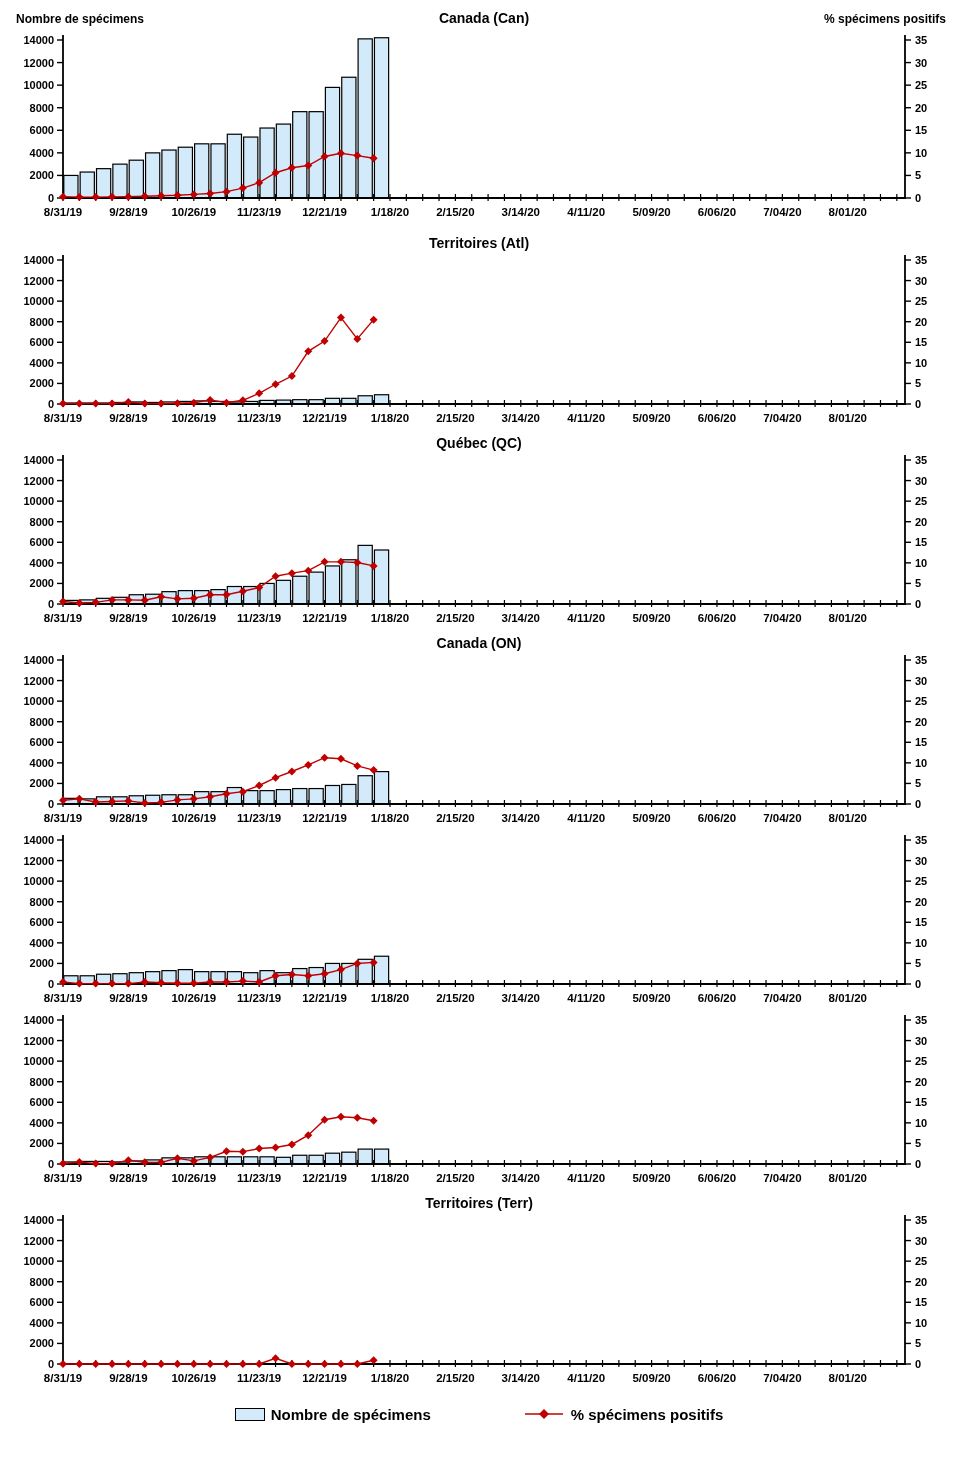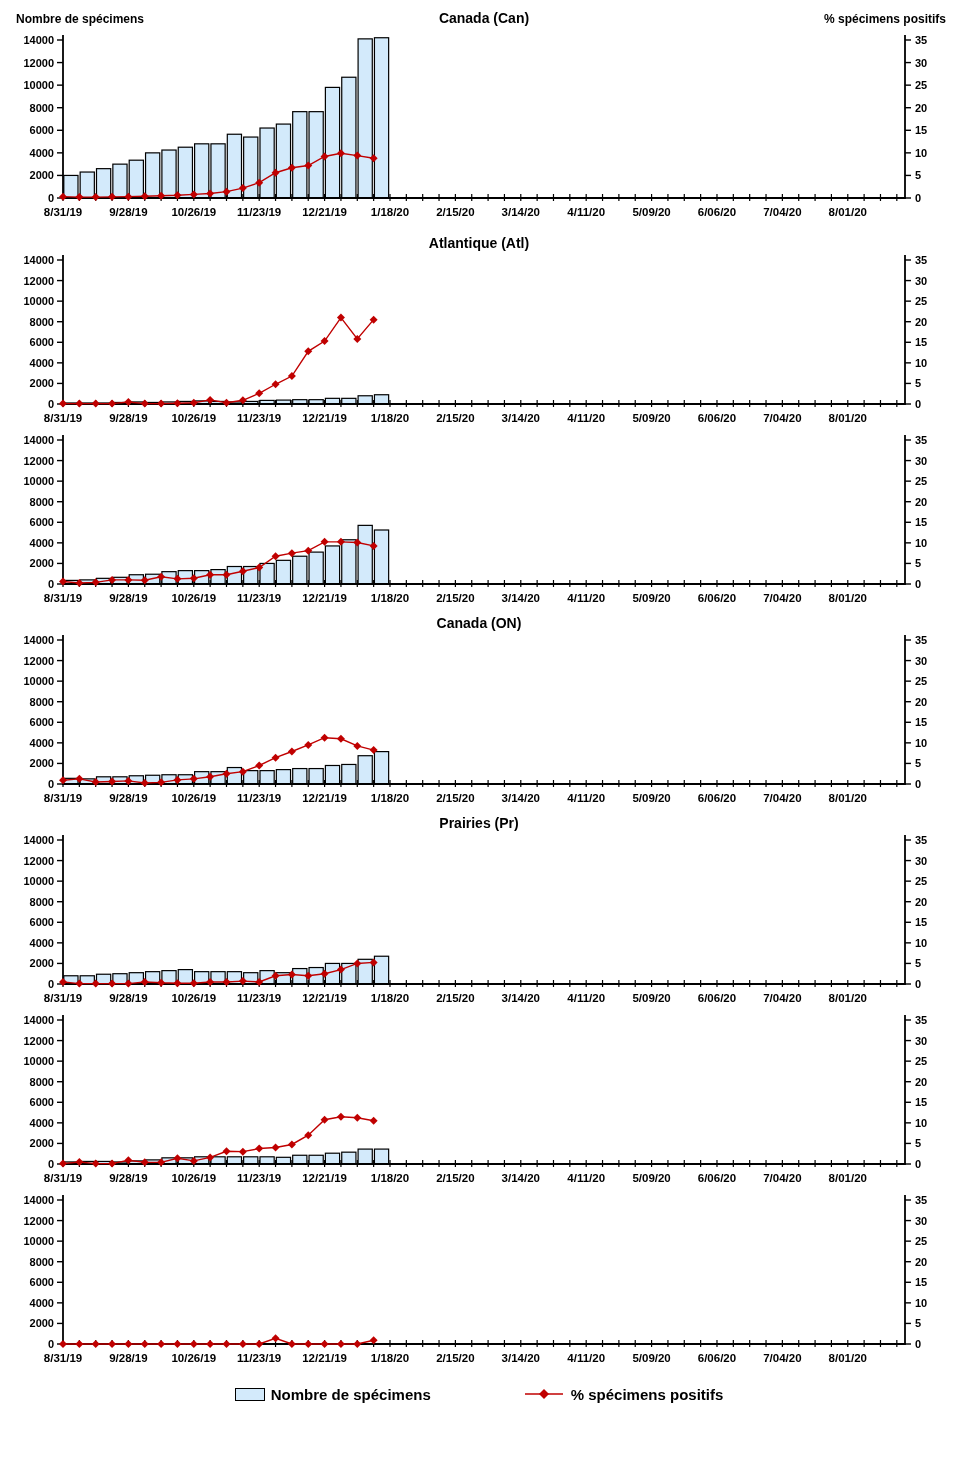--- a/index.html
+++ b/index.html
@@ -182,21 +182,21 @@
         <path d="M291.8932038834952 137.75428571428571 L295.8932038834952 141.75428571428571 L291.8932038834952 145.75428571428571 L287.8932038834952 141.75428571428571 Z" fill="#C00000"></path>
         <path d="M308.242718446602 135.49714285714285 L312.242718446602 139.49714285714285 L308.242718446602 143.49714285714285 L304.242718446602 139.49714285714285 Z" fill="#C00000"></path>
         <path d="M324.59223300970876 126.46857142857144 L328.59223300970876 130.46857142857144 L324.59223300970876 134.46857142857144 L320.59223300970876 130.46857142857144 Z" fill="#C00000"></path>
         <path d="M340.9417475728156 123.30857142857143 L344.9417475728156 127.30857142857143 L340.9417475728156 131.30857142857144 L336.9417475728156 127.30857142857143 Z" fill="#C00000"></path>
         <path d="M357.29126213592235 125.56571428571428 L361.29126213592235 129.56571428571428 L357.29126213592235 133.56571428571428 L353.29126213592235 129.56571428571428 Z" fill="#C00000"></path>
         <path d="M373.6407766990292 128.27428571428572 L377.6407766990292 132.27428571428572 L373.6407766990292 136.27428571428572 L369.6407766990292 132.27428571428572 Z" fill="#C00000"></path>
       </svg>
   </div>
 
   <div class="panel">
-    <div class="panel-title">Atlantique (Atl)</div>
+    <div class="panel-title">Territoires (Atl)</div>
     <svg width="958" height="180">
         <rect x="63.80" y="150.97" width="14.2" height="1.03" fill="#D3EAFB" stroke="#000000" stroke-width="1.2"></rect>
         <rect x="80.15" y="150.97" width="14.2" height="1.03" fill="#D3EAFB" stroke="#000000" stroke-width="1.2"></rect>
         <rect x="96.50" y="150.97" width="14.2" height="1.03" fill="#D3EAFB" stroke="#000000" stroke-width="1.2"></rect>
         <rect x="112.85" y="150.46" width="14.2" height="1.54" fill="#D3EAFB" stroke="#000000" stroke-width="1.2"></rect>
         <rect x="129.20" y="149.94" width="14.2" height="2.06" fill="#D3EAFB" stroke="#000000" stroke-width="1.2"></rect>
         <rect x="145.55" y="150.46" width="14.2" height="1.54" fill="#D3EAFB" stroke="#000000" stroke-width="1.2"></rect>
         <rect x="161.90" y="149.94" width="14.2" height="2.06" fill="#D3EAFB" stroke="#000000" stroke-width="1.2"></rect>
         <rect x="178.25" y="149.43" width="14.2" height="2.57" fill="#D3EAFB" stroke="#000000" stroke-width="1.2"></rect>
         <rect x="194.60" y="148.91" width="14.2" height="3.09" fill="#D3EAFB" stroke="#000000" stroke-width="1.2"></rect>
@@ -329,20 +329,21 @@
         <path d="M291.8932038834952 120.02285714285713 L295.8932038834952 124.02285714285713 L291.8932038834952 128.02285714285713 L287.8932038834952 124.02285714285713 Z" fill="#C00000"></path>
         <path d="M308.242718446602 95.33714285714285 L312.242718446602 99.33714285714285 L308.242718446602 103.33714285714285 L304.242718446602 99.33714285714285 Z" fill="#C00000"></path>
         <path d="M324.59223300970876 85.05142857142857 L328.59223300970876 89.05142857142857 L324.59223300970876 93.05142857142857 L320.59223300970876 89.05142857142857 Z" fill="#C00000"></path>
         <path d="M340.9417475728156 61.60000000000001 L344.9417475728156 65.60000000000001 L340.9417475728156 69.60000000000001 L336.9417475728156 65.60000000000001 Z" fill="#C00000"></path>
         <path d="M357.29126213592235 82.99428571428571 L361.29126213592235 86.99428571428571 L357.29126213592235 90.99428571428571 L353.29126213592235 86.99428571428571 Z" fill="#C00000"></path>
         <path d="M373.6407766990292 63.65714285714286 L377.6407766990292 67.65714285714286 L373.6407766990292 71.65714285714286 L369.6407766990292 67.65714285714286 Z" fill="#C00000"></path>
       </svg>
   </div>
 
   <div class="panel">
+    <div class="panel-title">Québec (QC)</div>
     <svg width="958" height="180">
         <rect x="63.80" y="148.40" width="14.2" height="3.60" fill="#D3EAFB" stroke="#000000" stroke-width="1.2"></rect>
         <rect x="80.15" y="147.89" width="14.2" height="4.11" fill="#D3EAFB" stroke="#000000" stroke-width="1.2"></rect>
         <rect x="96.50" y="146.34" width="14.2" height="5.66" fill="#D3EAFB" stroke="#000000" stroke-width="1.2"></rect>
         <rect x="112.85" y="145.31" width="14.2" height="6.69" fill="#D3EAFB" stroke="#000000" stroke-width="1.2"></rect>
         <rect x="129.20" y="142.74" width="14.2" height="9.26" fill="#D3EAFB" stroke="#000000" stroke-width="1.2"></rect>
         <rect x="145.55" y="142.23" width="14.2" height="9.77" fill="#D3EAFB" stroke="#000000" stroke-width="1.2"></rect>
         <rect x="161.90" y="139.66" width="14.2" height="12.34" fill="#D3EAFB" stroke="#000000" stroke-width="1.2"></rect>
         <rect x="178.25" y="138.63" width="14.2" height="13.37" fill="#D3EAFB" stroke="#000000" stroke-width="1.2"></rect>
         <rect x="194.60" y="138.63" width="14.2" height="13.37" fill="#D3EAFB" stroke="#000000" stroke-width="1.2"></rect>
@@ -622,21 +623,20 @@
         <path d="M291.8932038834952 115.49714285714285 L295.8932038834952 119.49714285714285 L291.8932038834952 123.49714285714285 L287.8932038834952 119.49714285714285 Z" fill="#C00000"></path>
         <path d="M308.242718446602 108.91428571428571 L312.242718446602 112.91428571428571 L308.242718446602 116.91428571428571 L304.242718446602 112.91428571428571 Z" fill="#C00000"></path>
         <path d="M324.59223300970876 101.71428571428571 L328.59223300970876 105.71428571428571 L324.59223300970876 109.71428571428571 L320.59223300970876 105.71428571428571 Z" fill="#C00000"></path>
         <path d="M340.9417475728156 102.74285714285715 L344.9417475728156 106.74285714285715 L340.9417475728156 110.74285714285715 L336.9417475728156 106.74285714285715 Z" fill="#C00000"></path>
         <path d="M357.29126213592235 109.94285714285715 L361.29126213592235 113.94285714285715 L357.29126213592235 117.94285714285715 L353.29126213592235 113.94285714285715 Z" fill="#C00000"></path>
         <path d="M373.6407766990292 114.05714285714285 L377.6407766990292 118.05714285714285 L373.6407766990292 122.05714285714285 L369.6407766990292 118.05714285714285 Z" fill="#C00000"></path>
       </svg>
   </div>
 
   <div class="panel">
-    <div class="panel-title">Prairies (Pr)</div>
     <svg width="958" height="180">
         <rect x="63.80" y="143.77" width="14.2" height="8.23" fill="#D3EAFB" stroke="#000000" stroke-width="1.2"></rect>
         <rect x="80.15" y="143.77" width="14.2" height="8.23" fill="#D3EAFB" stroke="#000000" stroke-width="1.2"></rect>
         <rect x="96.50" y="142.23" width="14.2" height="9.77" fill="#D3EAFB" stroke="#000000" stroke-width="1.2"></rect>
         <rect x="112.85" y="141.71" width="14.2" height="10.29" fill="#D3EAFB" stroke="#000000" stroke-width="1.2"></rect>
         <rect x="129.20" y="140.69" width="14.2" height="11.31" fill="#D3EAFB" stroke="#000000" stroke-width="1.2"></rect>
         <rect x="145.55" y="139.66" width="14.2" height="12.34" fill="#D3EAFB" stroke="#000000" stroke-width="1.2"></rect>
         <rect x="161.90" y="138.63" width="14.2" height="13.37" fill="#D3EAFB" stroke="#000000" stroke-width="1.2"></rect>
         <rect x="178.25" y="137.60" width="14.2" height="14.40" fill="#D3EAFB" stroke="#000000" stroke-width="1.2"></rect>
         <rect x="194.60" y="139.66" width="14.2" height="12.34" fill="#D3EAFB" stroke="#000000" stroke-width="1.2"></rect>
@@ -915,20 +915,21 @@
         <path d="M291.8932038834952 128.45714285714286 L295.8932038834952 132.45714285714286 L291.8932038834952 136.45714285714286 L287.8932038834952 132.45714285714286 Z" fill="#C00000"></path>
         <path d="M308.242718446602 119.2 L312.242718446602 123.2 L308.242718446602 127.2 L304.242718446602 123.2 Z" fill="#C00000"></path>
         <path d="M324.59223300970876 103.77142857142857 L328.59223300970876 107.77142857142857 L324.59223300970876 111.77142857142857 L320.59223300970876 107.77142857142857 Z" fill="#C00000"></path>
         <path d="M340.9417475728156 100.68571428571428 L344.9417475728156 104.68571428571428 L340.9417475728156 108.68571428571428 L336.9417475728156 104.68571428571428 Z" fill="#C00000"></path>
         <path d="M357.29126213592235 101.71428571428571 L361.29126213592235 105.71428571428571 L357.29126213592235 109.71428571428571 L353.29126213592235 105.71428571428571 Z" fill="#C00000"></path>
         <path d="M373.6407766990292 104.80000000000001 L377.6407766990292 108.80000000000001 L373.6407766990292 112.80000000000001 L369.6407766990292 108.80000000000001 Z" fill="#C00000"></path>
       </svg>
   </div>
 
   <div class="panel">
+    <div class="panel-title">Territoires (Terr)</div>
     <svg width="958" height="180">
         <rect x="63.80" y="151.95" width="14.2" height="0.10" fill="#D3EAFB" stroke="#000000" stroke-width="1.2"></rect>
         <rect x="80.15" y="151.95" width="14.2" height="0.10" fill="#D3EAFB" stroke="#000000" stroke-width="1.2"></rect>
         <rect x="96.50" y="151.95" width="14.2" height="0.10" fill="#D3EAFB" stroke="#000000" stroke-width="1.2"></rect>
         <rect x="112.85" y="151.95" width="14.2" height="0.10" fill="#D3EAFB" stroke="#000000" stroke-width="1.2"></rect>
         <rect x="129.20" y="151.90" width="14.2" height="0.10" fill="#D3EAFB" stroke="#000000" stroke-width="1.2"></rect>
         <rect x="145.55" y="151.95" width="14.2" height="0.10" fill="#D3EAFB" stroke="#000000" stroke-width="1.2"></rect>
         <rect x="161.90" y="151.95" width="14.2" height="0.10" fill="#D3EAFB" stroke="#000000" stroke-width="1.2"></rect>
         <rect x="178.25" y="151.95" width="14.2" height="0.10" fill="#D3EAFB" stroke="#000000" stroke-width="1.2"></rect>
         <rect x="194.60" y="151.90" width="14.2" height="0.10" fill="#D3EAFB" stroke="#000000" stroke-width="1.2"></rect>

